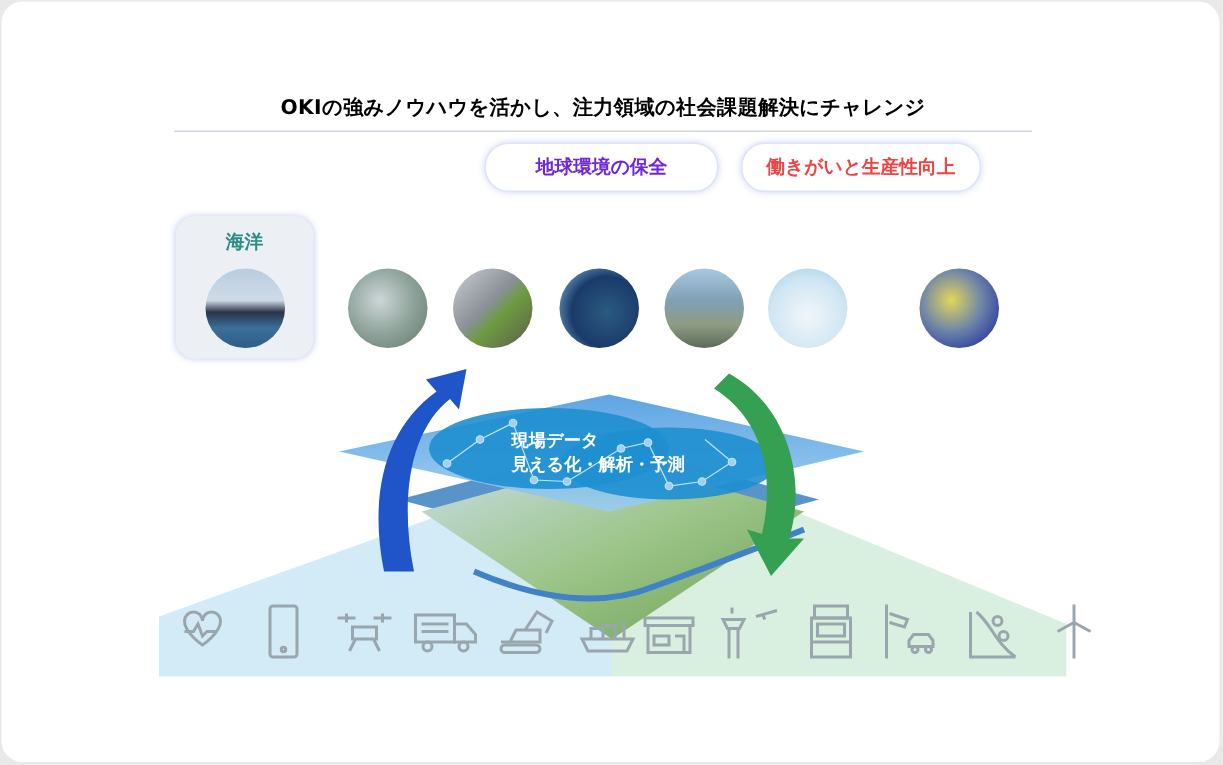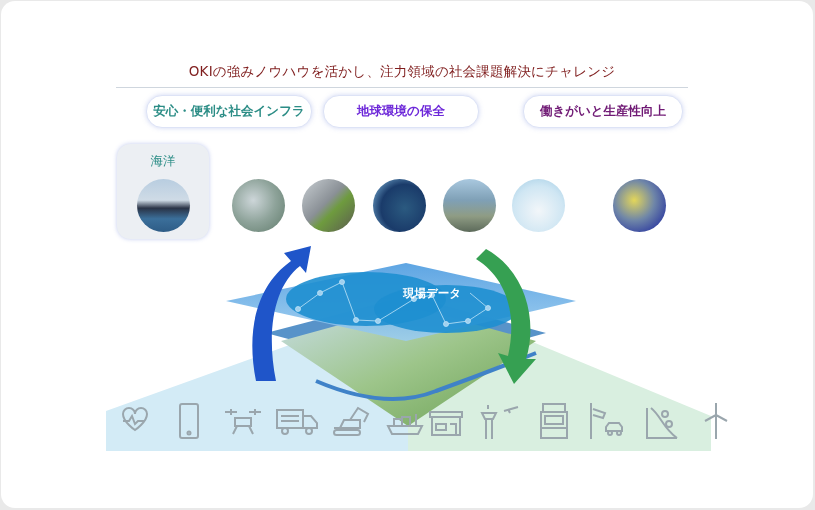--- a/index.html
+++ b/index.html
@@ -1,41 +1,40 @@
 <!DOCTYPE html>
 <html><head>
 <meta charset="utf-8">
 <style>
   html,body{margin:0;padding:0;background:#e9e9e9;}
   body{width:815px;height:510px;position:relative;overflow:hidden;font-family:"DejaVu Sans",sans-serif;}
   .card{position:absolute;left:1px;top:1px;width:812px;height:507px;background:#fff;border-radius:14px;}
-  .headline{position:absolute;left:117px;top:62px;width:568px;text-align:center;font-size:13.5px;font-weight:normal;color:#7f1d1d;letter-spacing:0.2px;}
+  .headline{position:absolute;left:117px;top:62px;width:568px;text-align:center;font-size:13.5px;font-weight:bold;color:#000000;letter-spacing:0.2px;}
   .rule{position:absolute;left:115px;top:86px;width:572px;height:1px;background:#cfd6de;}
   .pill{position:absolute;top:94px;height:31px;border-radius:16px;background:#fff;border:1px solid #dde3f6;box-shadow:0 0 5px rgba(120,140,220,.35);display:flex;align-items:center;justify-content:center;font-size:12.5px;font-weight:bold;}
   .pill.p1{left:145px;width:164px;color:#2c8d86;}
   .pill.p2{left:322px;width:154px;color:#6d28d9;}
-  .pill.p3{left:522px;width:158px;color:#701a75;}
+  .pill.p3{left:493px;width:158px;color:#ef4444;}
   .box{position:absolute;top:143px;height:95px;background:#eceff3;border-radius:13px;box-shadow:0 0 4px rgba(120,140,220,.45);}
-  .box .ttl{position:absolute;top:9px;left:0;right:0;text-align:center;font-size:12.5px;font-weight:normal;color:#2c8d86;}
+  .box .ttl{position:absolute;top:9px;left:0;right:0;text-align:center;font-size:12.5px;font-weight:bold;color:#2c8d86;}
   .b1{left:116px;width:92px;} .b2{left:222px;width:361px;} .b3{left:596px;width:87px;}
   .photo{position:absolute;top:178px;width:53px;height:53px;border-radius:50%;overflow:hidden;}
   .dia{position:absolute;left:105px;top:240px;width:605px;height:212px;}
-  .data-label{position:absolute;left:340px;top:284px;width:120px;text-align:right;color:#fff;font-size:11.5px;font-weight:bold;line-height:16px;}
+  .data-label{position:absolute;left:340px;top:284px;width:120px;text-align:left;color:#fff;font-size:11.5px;font-weight:bold;line-height:16px;}
   .icons-left,.icons-right{position:absolute;top:398px;display:flex;gap:10px;align-items:flex-end;}
   .icons-left{left:112px;} .icons-right{left:423px;}
   .ico{width:44px;height:44px;display:flex;align-items:center;justify-content:center;}
 </style>
 </head>
 <body>
 
 <div class="card">
   <div class="headline">OKIの強みノウハウを活かし、注力領域の社会課題解決にチャレンジ</div>
   <div class="rule"></div>
 
-  <div class="pill p1">安心・便利な社会インフラ</div>
   <div class="pill p2">地球環境の保全</div>
   <div class="pill p3">働きがいと生産性向上</div>
 
   <div class="box b1">
     <div class="ttl">海洋</div>
   </div>
 
   <div class="photo" style="left:136px;background:linear-gradient(#b8cde0 0%,#cfdbe6 40%,#2a3346 55%,#3b6f9a 75%,#2e5c86 100%);"></div>
   <div class="photo" style="left:231px;background:radial-gradient(circle at 40% 40%,#cdd6d9,#8ea39a 50%,#5f7a6a);"></div>
   <div class="photo" style="left:301px;background:linear-gradient(135deg,#c9cfd3 0%,#8a9096 45%,#6e9b3e 60%,#5b5a52 100%);"></div>
@@ -82,20 +81,21 @@
         <circle cx="382" cy="67" r="2.5"></circle>
     </g>
 
     <path d="M150,140 C140,90 150,45 185,20 L178,12 L205,5 L200,32 L194,25 C168,45 160,90 170,140 Z" fill="#1f55c9"></path>
 
     <path d="M380,8 C420,30 432,80 420,118 L430,118 L408,143 L392,112 L402,115 C410,80 405,40 370,18 Z" fill="#36a052"></path>
   </svg>
 
   <div class="data-label">
     <div>現場データ</div>
+    <div>見える化・解析・予測</div>
   </div>
 
   <div class="icons-left">
     <div class="ico">
         <svg width="40" height="34" viewBox="0 0 40 34" fill="none" stroke="#9aa6ad" stroke-width="2">
           <path d="M8,10 a6,6 0 0 1 12,0 a6,6 0 0 1 12,0 c0,8 -12,16 -12,16 c0,0 -12,-8 -12,-16z"></path>
           <path d="M8,17 h6 l3,-5 l3,8 l3,-3 h6"></path>
         </svg>
       </div>
     <div class="ico">

